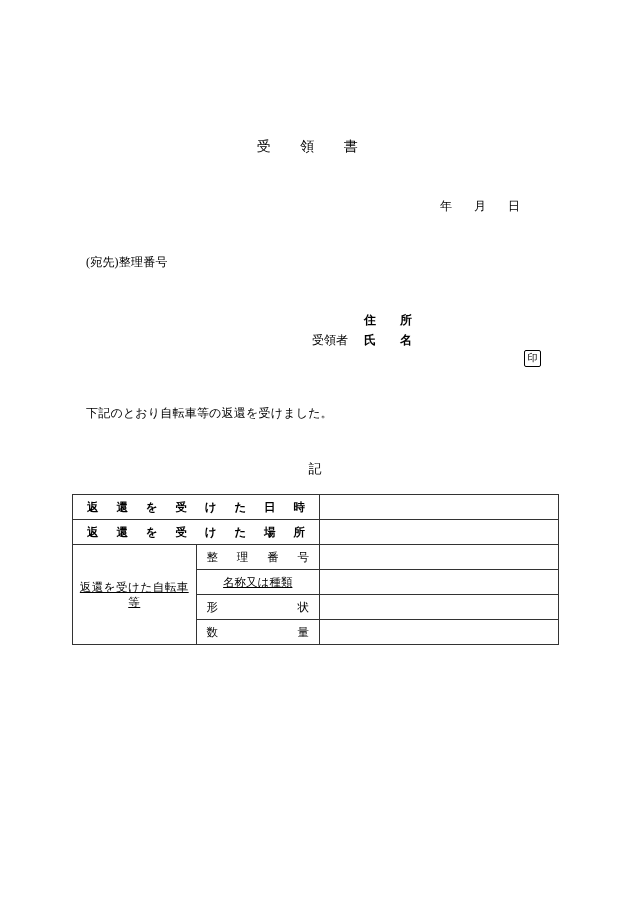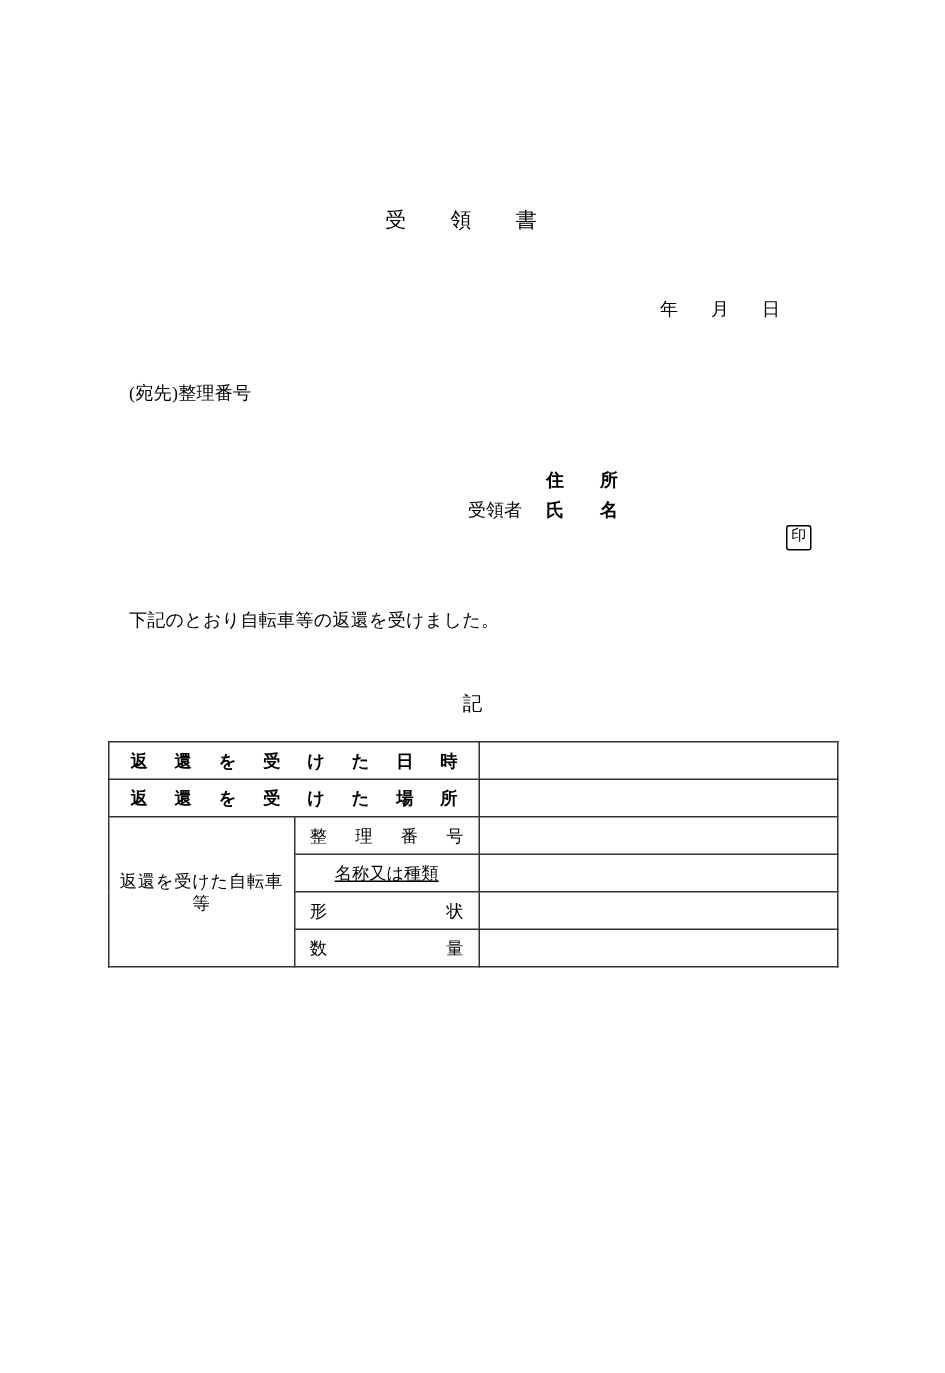--- a/index.html
+++ b/index.html
@@ -135,20 +135,21 @@
     padding: 0 14px;
     text-align: justify;
     text-align-last: justify;
   }
   .val-cell {
     width: 238px;
   }
   .group-label {
     width: 145px;
     text-align: center;
+    text-decoration: underline;
   }
   .sub-label {
     width: 100px;
     text-align: center;
   }
   .sub-spread {
     display: block;
     padding: 0 10px;
     text-align: justify;
     text-align-last: justify;

